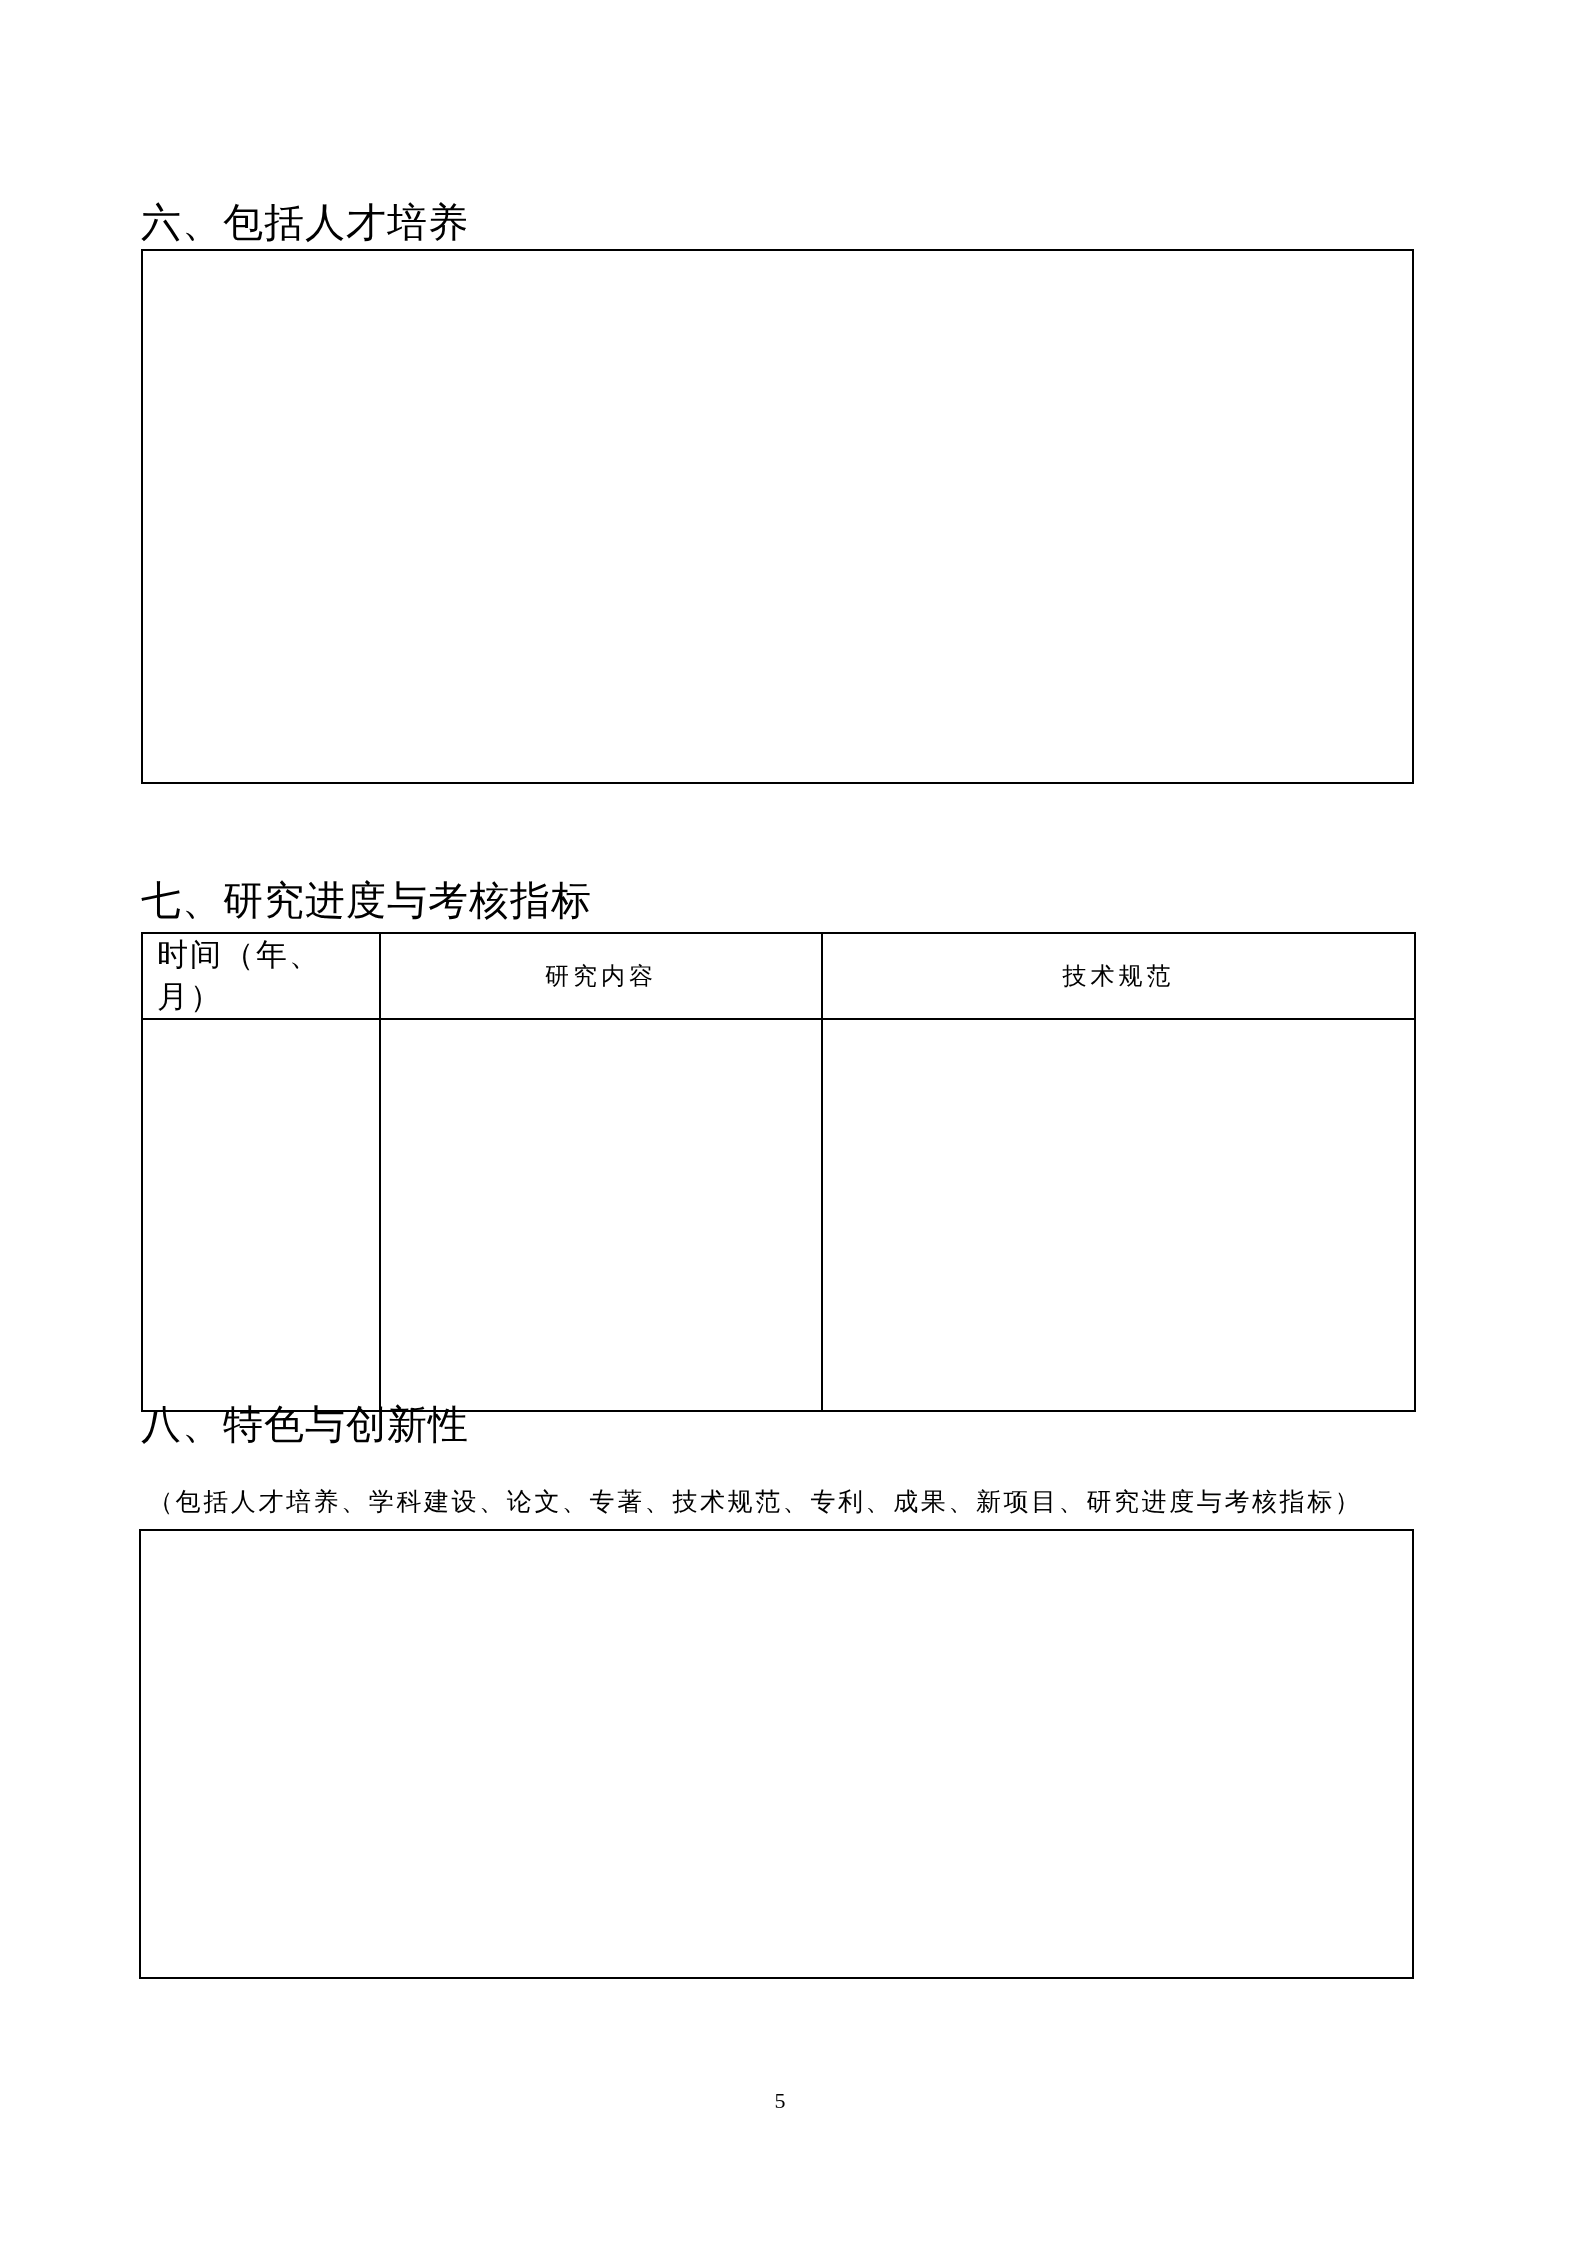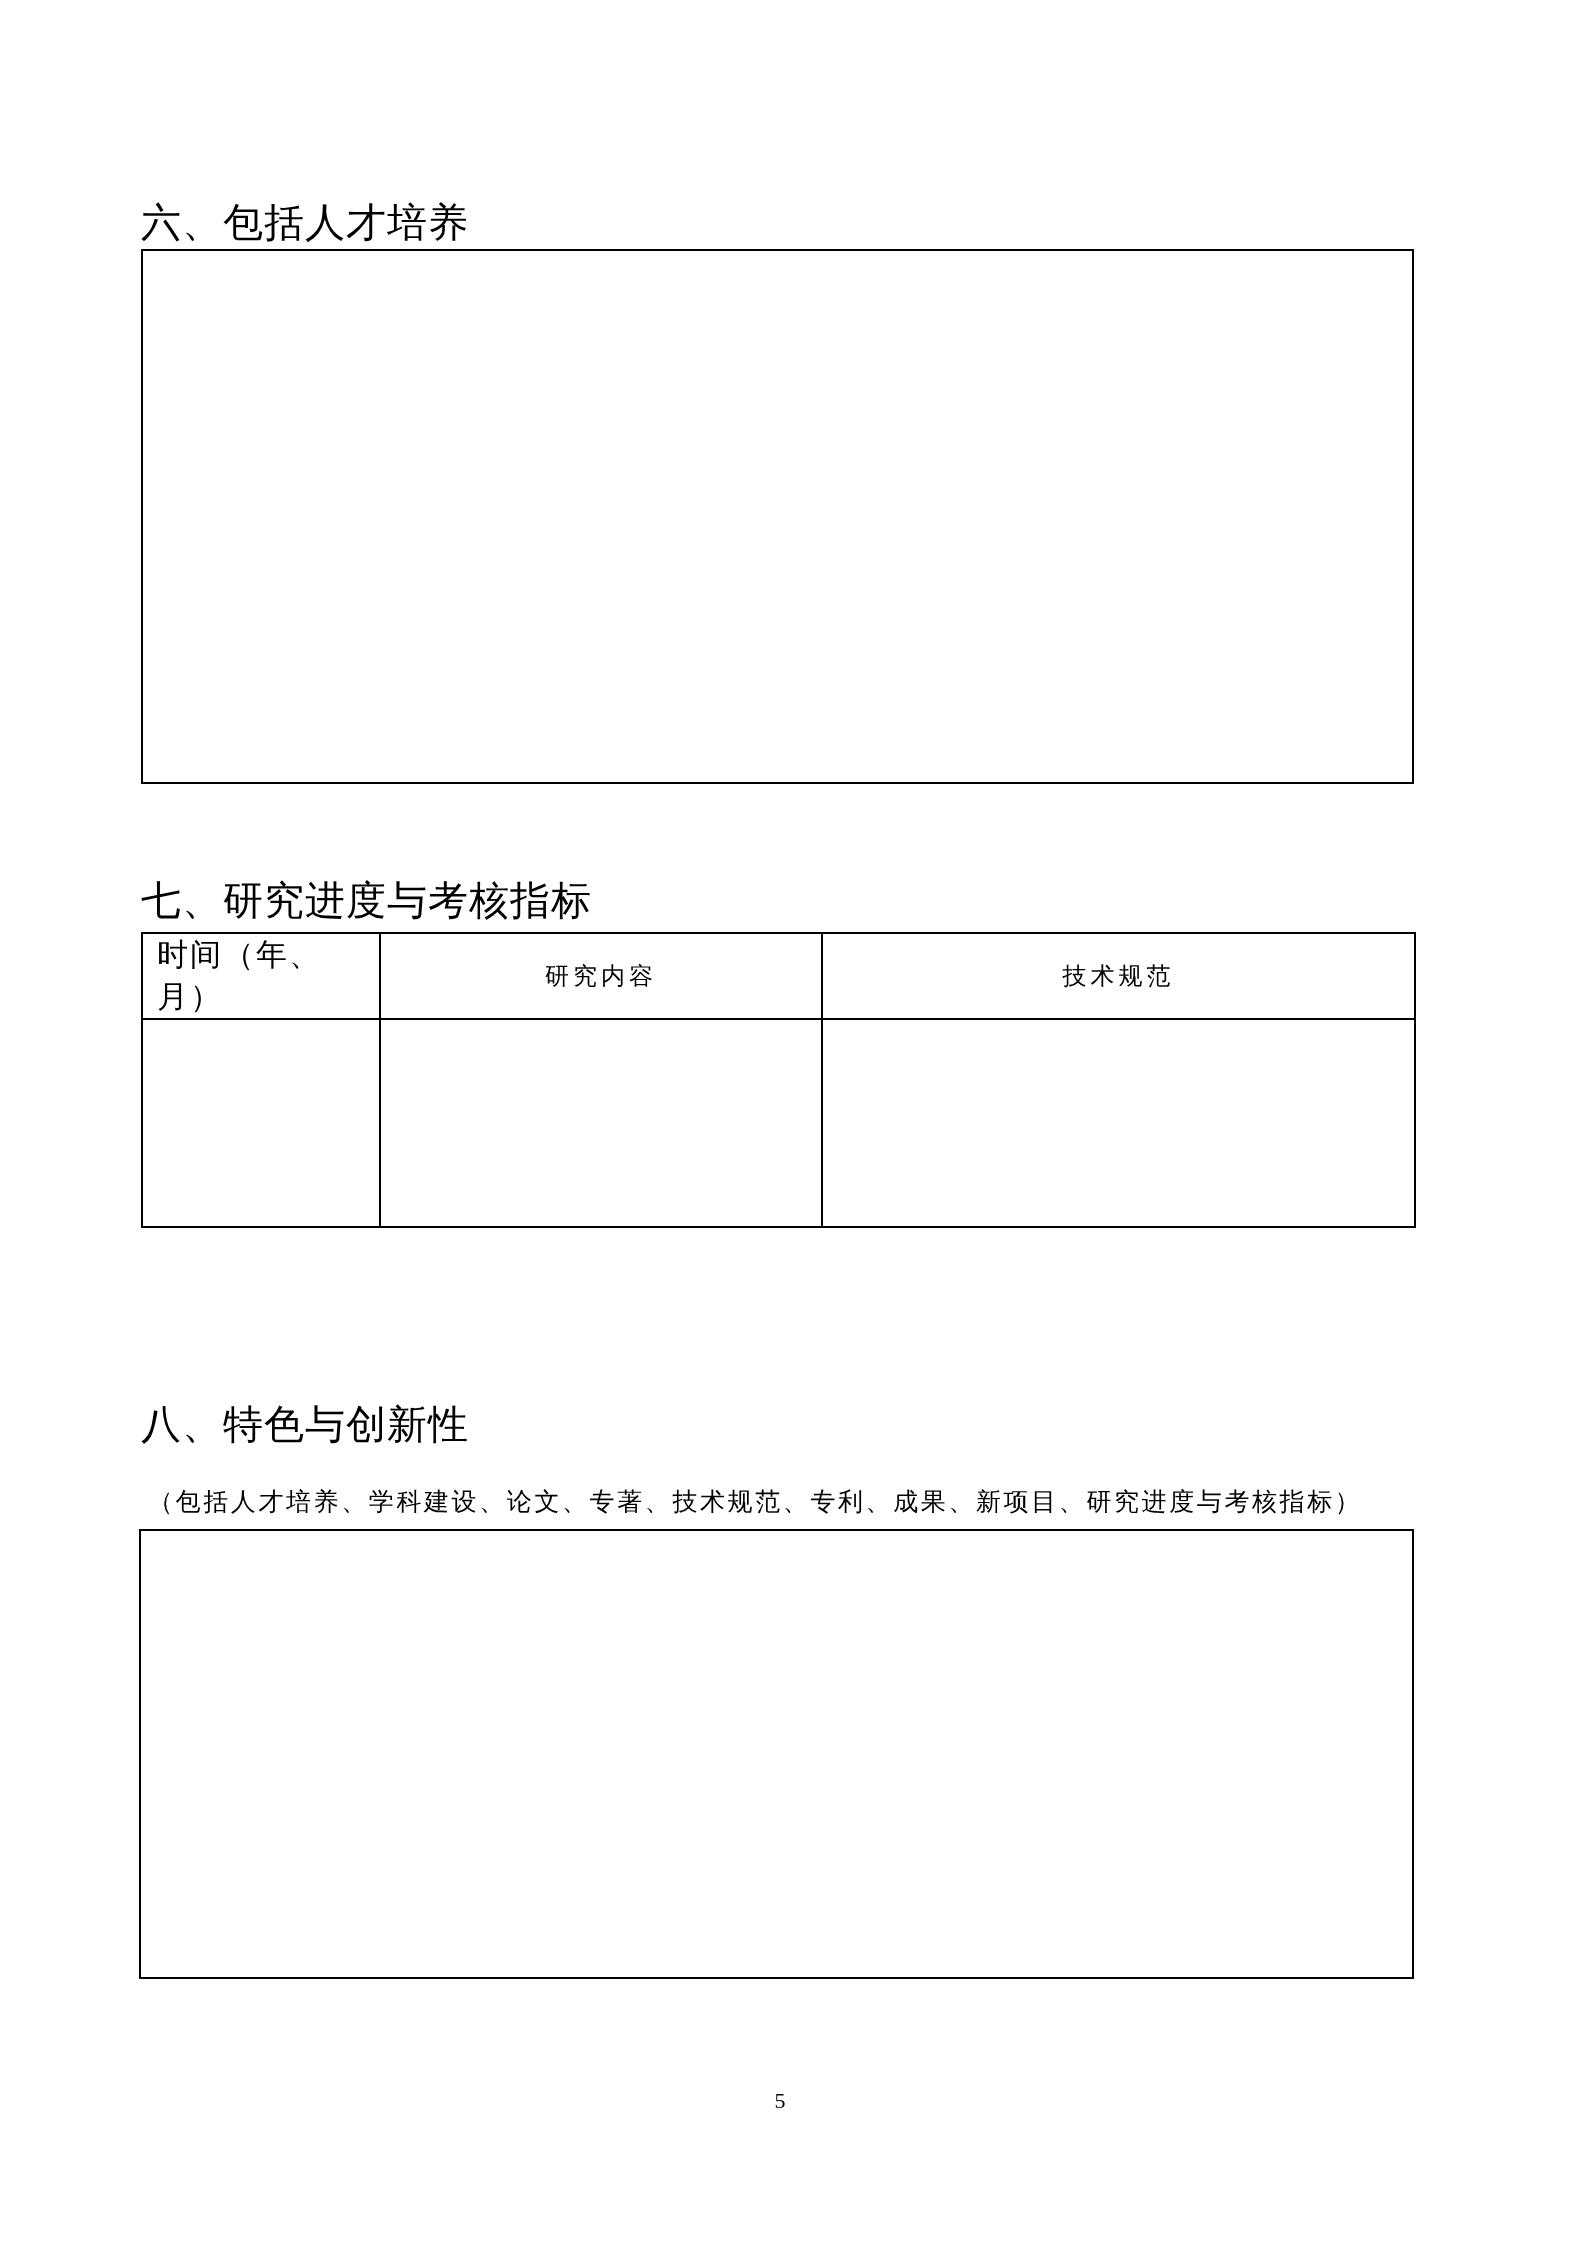--- a/index.html
+++ b/index.html
@@ -6,21 +6,21 @@
   body { width: 1587px; height: 2245px; position: relative; overflow: hidden; color: #000; }
   .heading {
     position: absolute; left: 141px;
     font-family: "DejaVu Sans", "Liberation Sans", sans-serif;
     font-size: 40px; line-height: 48px; letter-spacing: 1px; white-space: nowrap;
   }
   .box {
     position: absolute; border: 2px solid #000; box-sizing: border-box; background: #fff;
   }
   table.progress {
-    position: absolute; left: 141px; top: 932px; width: 1273px; height: 296px;
+    position: absolute; left: 141px; top: 932px; width: 1273px; height: 480px;
     border-collapse: collapse; table-layout: fixed; border-radius: 9px;
   }
   table.progress td, table.progress th {
     border: 2px solid #000; padding: 0;
     font-family: "DejaVu Serif", "Liberation Serif", serif;
     font-weight: normal; font-size: 24px; letter-spacing: 4px;
   }
   table.progress th { height: 80px; text-align: center; vertical-align: middle; }
   table.progress th.time { text-align: left; padding-left: 14px; letter-spacing: 2px; font-size: 31px; }
   .note {

